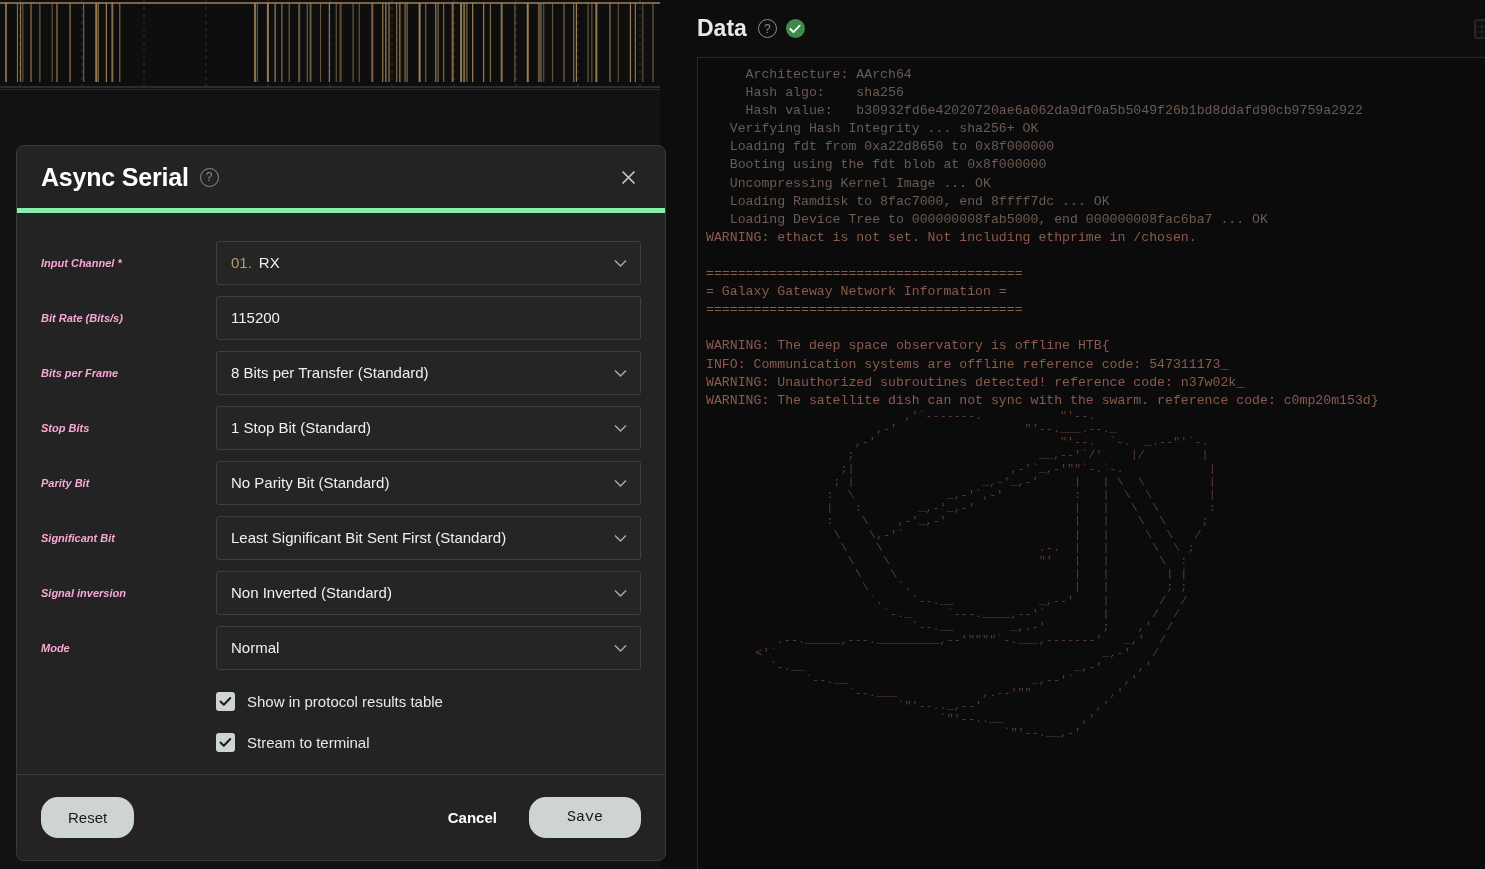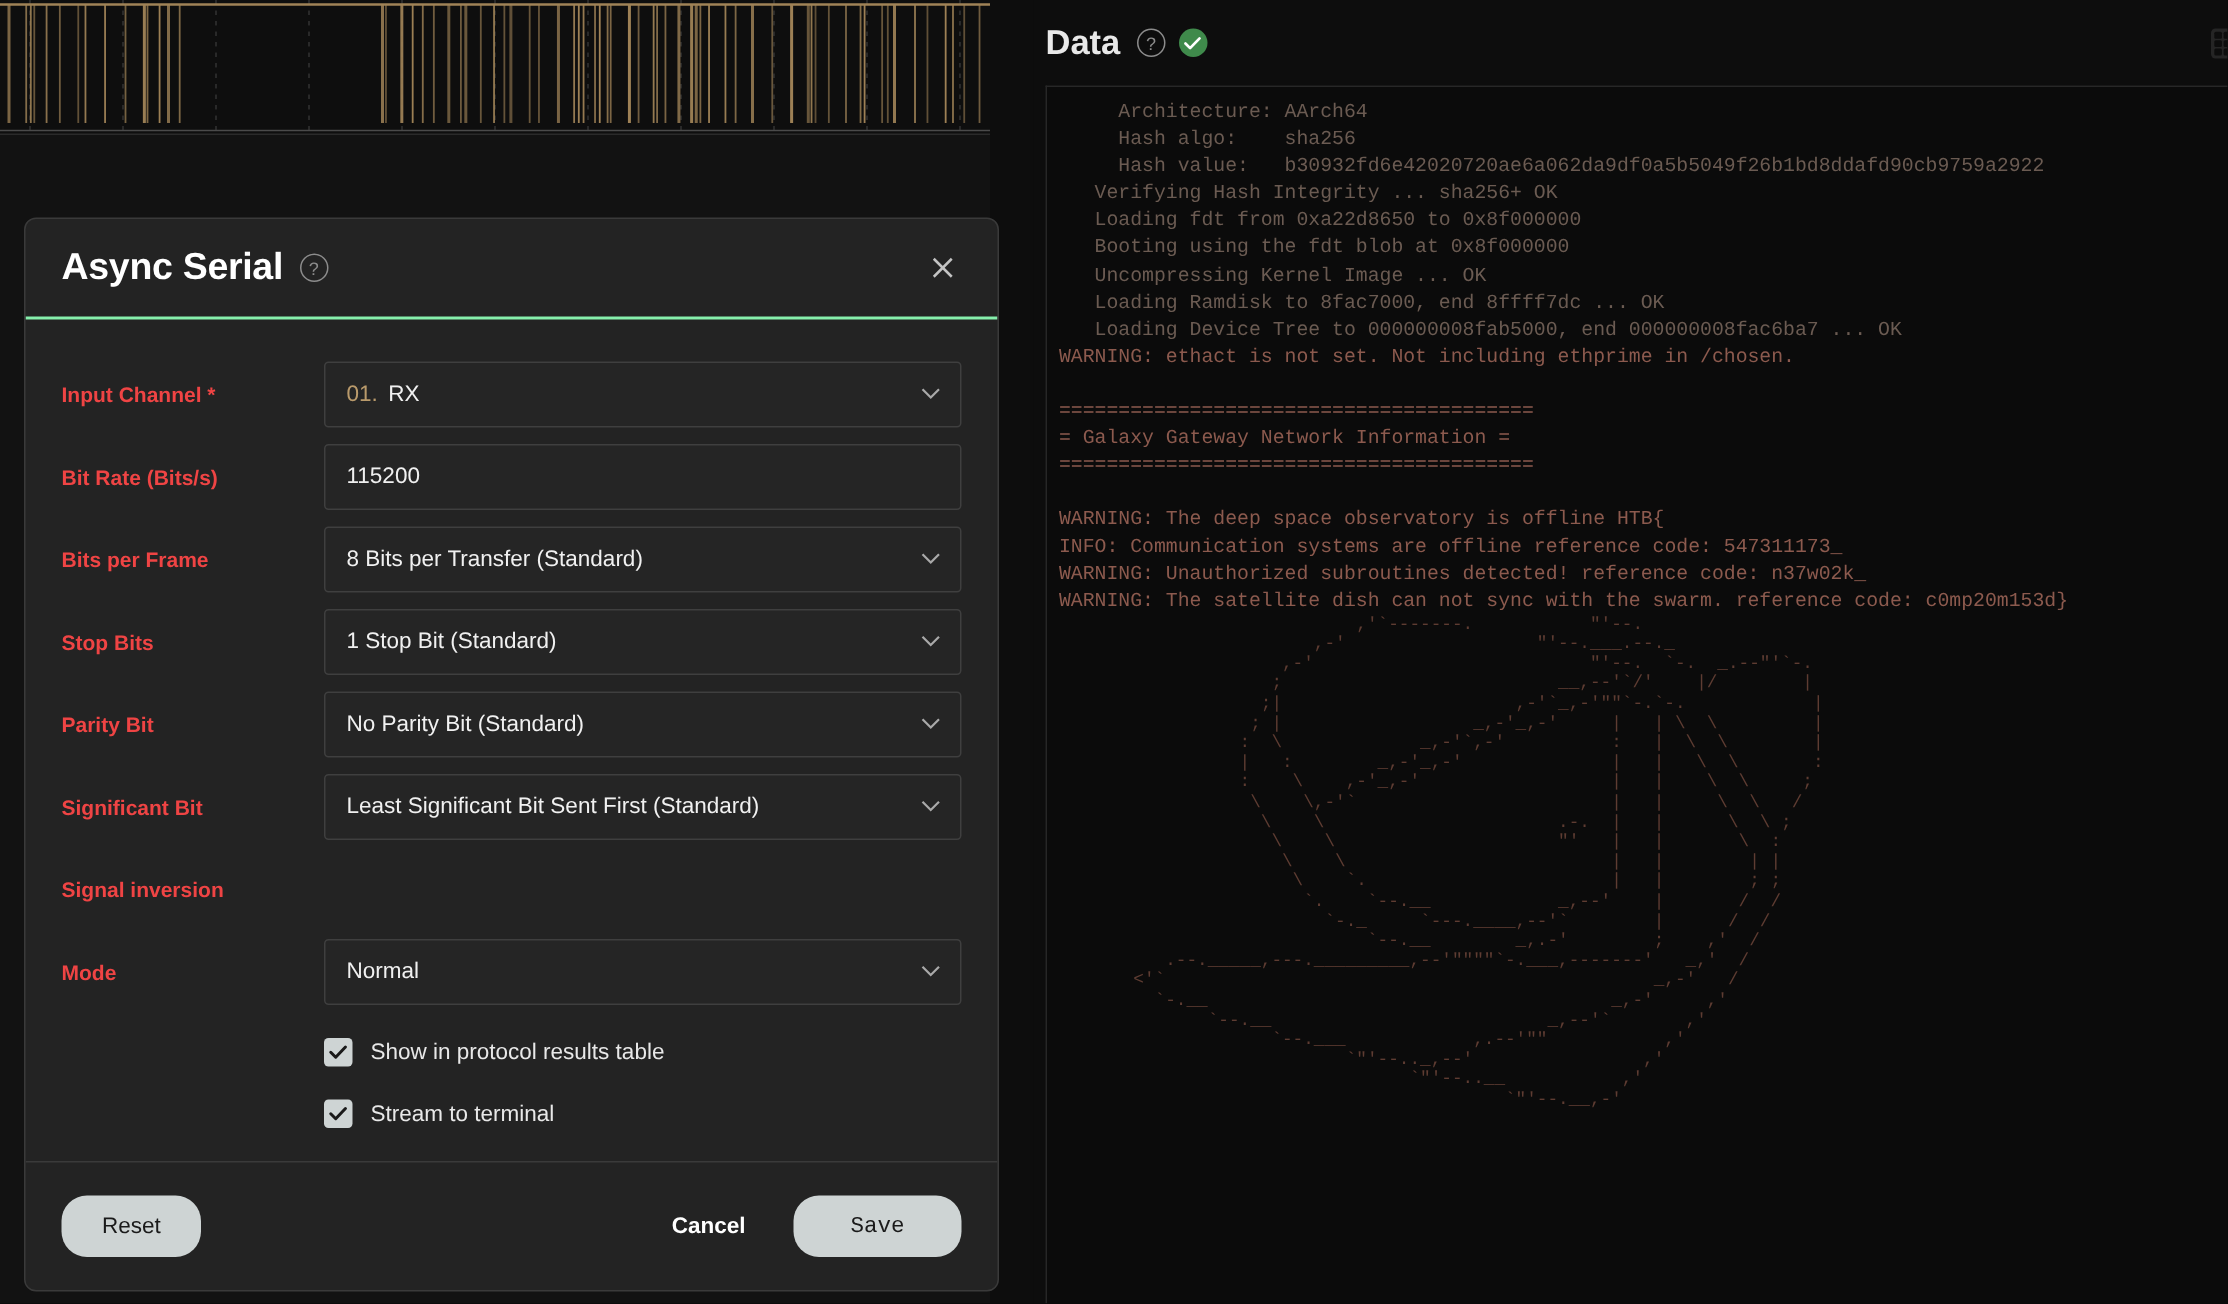--- a/index.html
+++ b/index.html
@@ -41,21 +41,21 @@
     left: 16px; top: 145px;
     width: 650px; height: 716px;
     background: #232323;
     border: 1px solid #3a3a3a;
     border-radius: 8px;
     display: flex; flex-direction: column;
     overflow: hidden;
   }
   #dialog-header {
     height: 67px;
-    border-bottom: 2px solid #86efac;
+    border-bottom: 5px solid #86efac;
     display: flex; align-items: center;
     padding: 0 24px 0 24px;
     flex: 0 0 67px;
   }
   #dialog-title {
     font-size: 25px; font-weight: bold; color: #ffffff;
     letter-spacing: -0.2px;
   }
   .help-circle {
     width: 19px; height: 19px; border-radius: 50%;
@@ -76,21 +76,21 @@
     flex: 1 1 auto;
     padding: 22px 24px 0 24px;
     overflow: hidden;
   }
   .form-row {
     display: flex; align-items: center;
     height: 55px;
   }
   .form-label {
     width: 175px; flex: 0 0 175px;
-    font-size: 14px; color: #ef4444; font-weight: bold;
+    font-size: 11px; color: #f9a8d4; font-weight: bold; font-style: italic;
   }
   .form-control {
     flex: 1 1 auto; position: relative;
     height: 44px;
     background: #252525;
     border: 1px solid #3f3f3f;
     border-radius: 3px;
     display: flex; align-items: center;
     padding: 0 14px;
     cursor: pointer;
@@ -377,20 +377,28 @@
             <span class="chev">
               <svg width="13" height="9" viewBox="0 0 13 9" fill="none" stroke="currentColor" stroke-width="1.5">
                   <polyline points="1,1.5 6.5,7 12,1.5"></polyline>
                 </svg>
             </span>
           </div>
         </div>
 
         <div class="form-row">
           <span class="form-label">Signal inversion</span>
+          <div class="form-control">
+            <span class="value">Non Inverted (Standard)</span>
+            <span class="chev">
+              <svg width="13" height="9" viewBox="0 0 13 9" fill="none" stroke="currentColor" stroke-width="1.5">
+                  <polyline points="1,1.5 6.5,7 12,1.5"></polyline>
+                </svg>
+            </span>
+          </div>
         </div>
 
         <div class="form-row">
           <span class="form-label">Mode</span>
           <div class="form-control">
             <span class="value">Normal</span>
             <span class="chev">
               <svg width="13" height="9" viewBox="0 0 13 9" fill="none" stroke="currentColor" stroke-width="1.5">
                   <polyline points="1,1.5 6.5,7 12,1.5"></polyline>
                 </svg>

